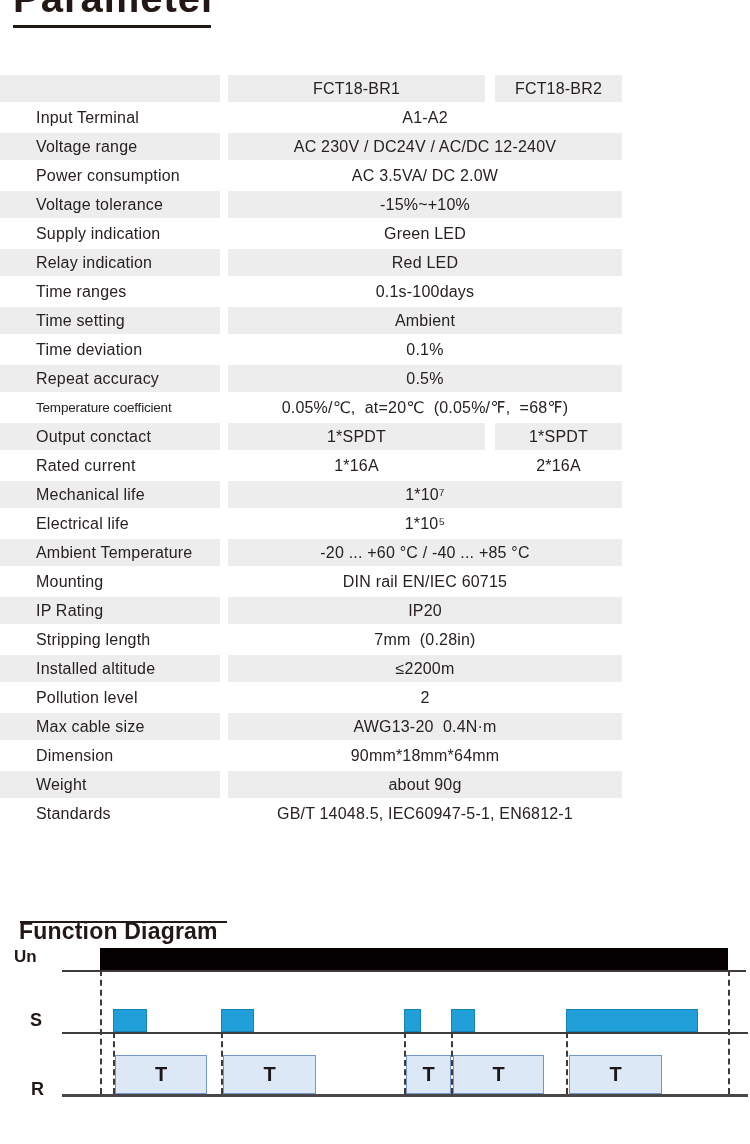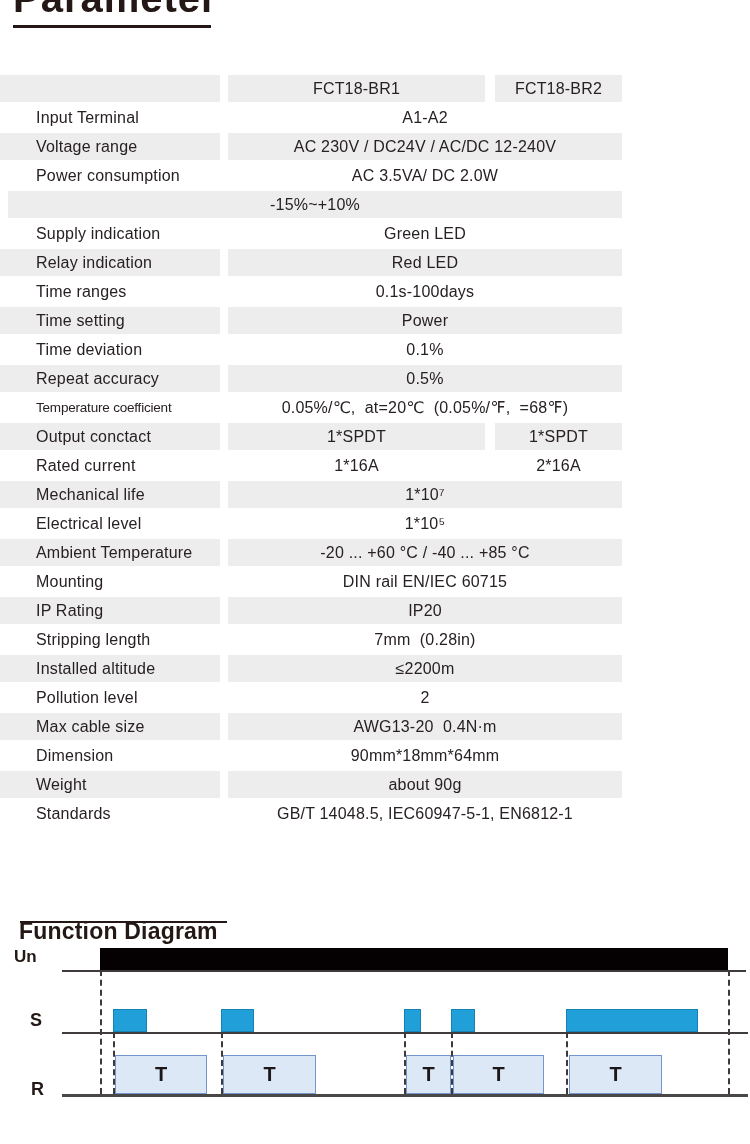--- a/index.html
+++ b/index.html
@@ -81,37 +81,38 @@
     </div>
     <div class="row shaded">
       <div class="lbl">Voltage range</div>
       <div class="val vm">AC 230V / DC24V / AC/DC 12-240V</div>
     </div>
     <div class="row">
       <div class="lbl">Power consumption</div>
       <div class="val vm">AC 3.5VA/ DC 2.0W</div>
     </div>
     <div class="row shaded">
+      <div class="lbl">Voltage tolerance</div>
       <div class="val vm">-15%~+10%</div>
     </div>
     <div class="row">
       <div class="lbl">Supply indication</div>
       <div class="val vm">Green LED</div>
     </div>
     <div class="row shaded">
       <div class="lbl">Relay indication</div>
       <div class="val vm">Red LED</div>
     </div>
     <div class="row">
       <div class="lbl">Time ranges</div>
       <div class="val vm">0.1s-100days</div>
     </div>
     <div class="row shaded">
       <div class="lbl">Time setting</div>
-      <div class="val vm">Power</div>
+      <div class="val vm">Ambient</div>
     </div>
     <div class="row">
       <div class="lbl">Time deviation</div>
       <div class="val vm">0.1%</div>
     </div>
     <div class="row shaded">
       <div class="lbl">Repeat accuracy</div>
       <div class="val vm">0.5%</div>
     </div>
     <div class="row">
@@ -126,21 +127,21 @@
     <div class="row">
       <div class="lbl">Rated current</div>
       <div class="val v1">1*16A</div>
       <div class="val v2">2*16A</div>
     </div>
     <div class="row shaded">
       <div class="lbl">Mechanical life</div>
       <div class="val vm">1*10⁷</div>
     </div>
     <div class="row">
-      <div class="lbl">Electrical level</div>
+      <div class="lbl">Electrical life</div>
       <div class="val vm">1*10⁵</div>
     </div>
     <div class="row shaded">
       <div class="lbl">Ambient Temperature</div>
       <div class="val vm">-20 ... +60 °C / -40 ... +85 °C</div>
     </div>
     <div class="row">
       <div class="lbl">Mounting</div>
       <div class="val vm">DIN rail EN/IEC 60715</div>
     </div>

